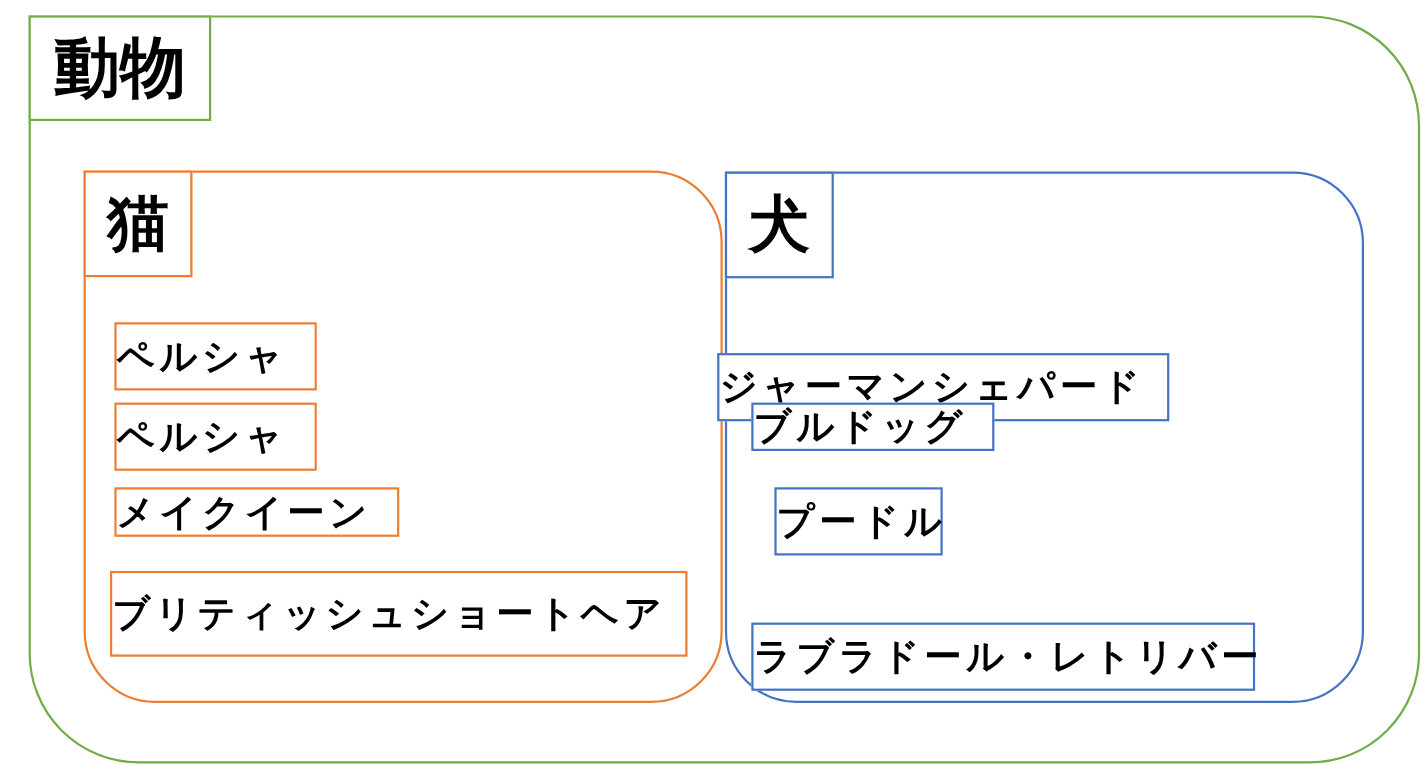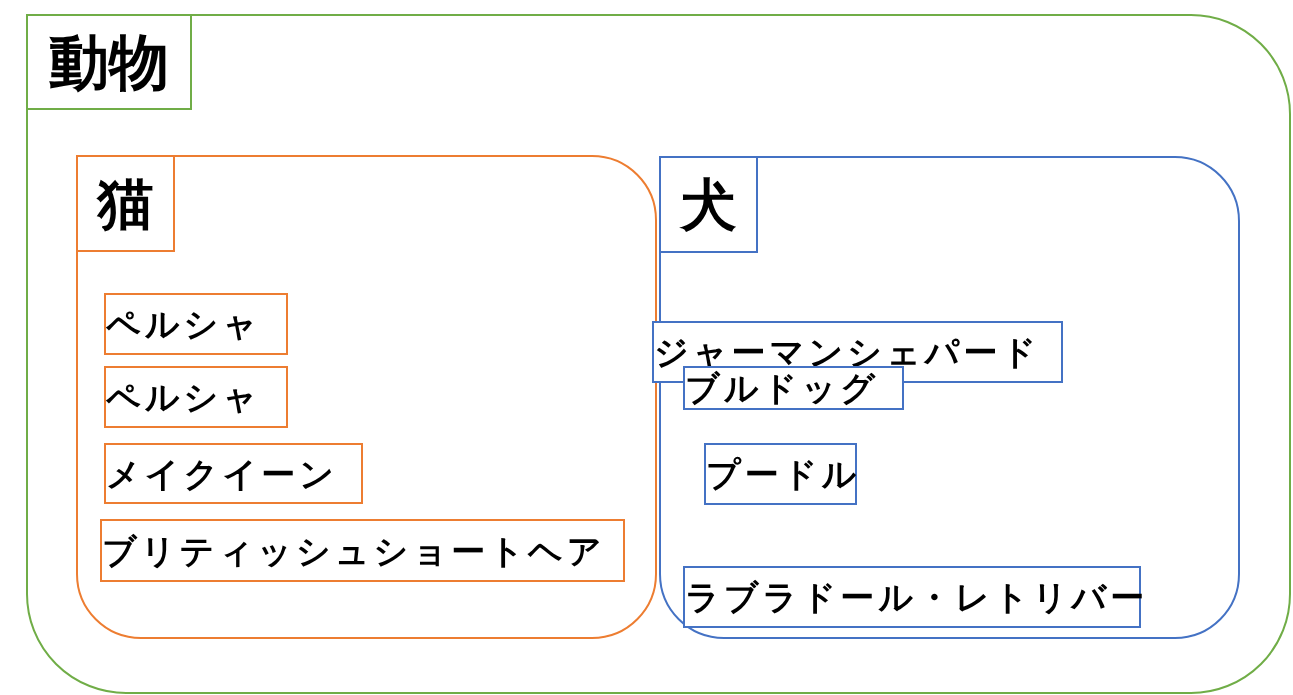--- a/index.html
+++ b/index.html
@@ -28,22 +28,22 @@
 <body>
 
 <div class="abs container outer"></div>
 <div class="abs label outer-label">動物</div>
 
 <div class="abs container cat"></div>
 <div class="abs label cat-label">猫</div>
 
 <div class="abs item cat-item" style="left:104px; top:293px; width:184px; height:62px;">ペルシャ</div>
 <div class="abs item cat-item" style="left:104px; top:366px; width:184px; height:62px;">ペルシャ</div>
-<div class="abs item cat-item" style="left:104px; top:443px; width:259px; height:61px;">メイクイーン</div>
-<div class="abs item cat-item" style="left:100px; top:519px; width:525px; height:63px;text-align:center;">ブリティッシュショートヘア</div>
+<div class="abs item cat-item" style="left:104px; top:443px; width:259px; height:45px;">メイクイーン</div>
+<div class="abs item cat-item" style="left:100px; top:519px; width:525px; height:78px;text-align:center;">ブリティッシュショートヘア</div>
 
 <div class="abs container dog"></div>
 <div class="abs label dog-label">犬</div>
 
 <div class="abs item dog-item" style="left:652px; top:293px; width:411px; height:62px;margin-top:28px;">ジャーマンシェパード</div>
 <div class="abs item dog-item" style="left:683px; top:366px; width:221px; height:44px;">ブルドッグ</div>
 <div class="abs item dog-item" style="left:683px; top:443px; width:153px; height:62px;margin-left:21px;">プードル</div>
 <div class="abs item dog-item" style="left:683px; top:519px; width:458px; height:62px;margin-top:47px;">ラブラドール・レトリバー</div>
 
 </body></html>

